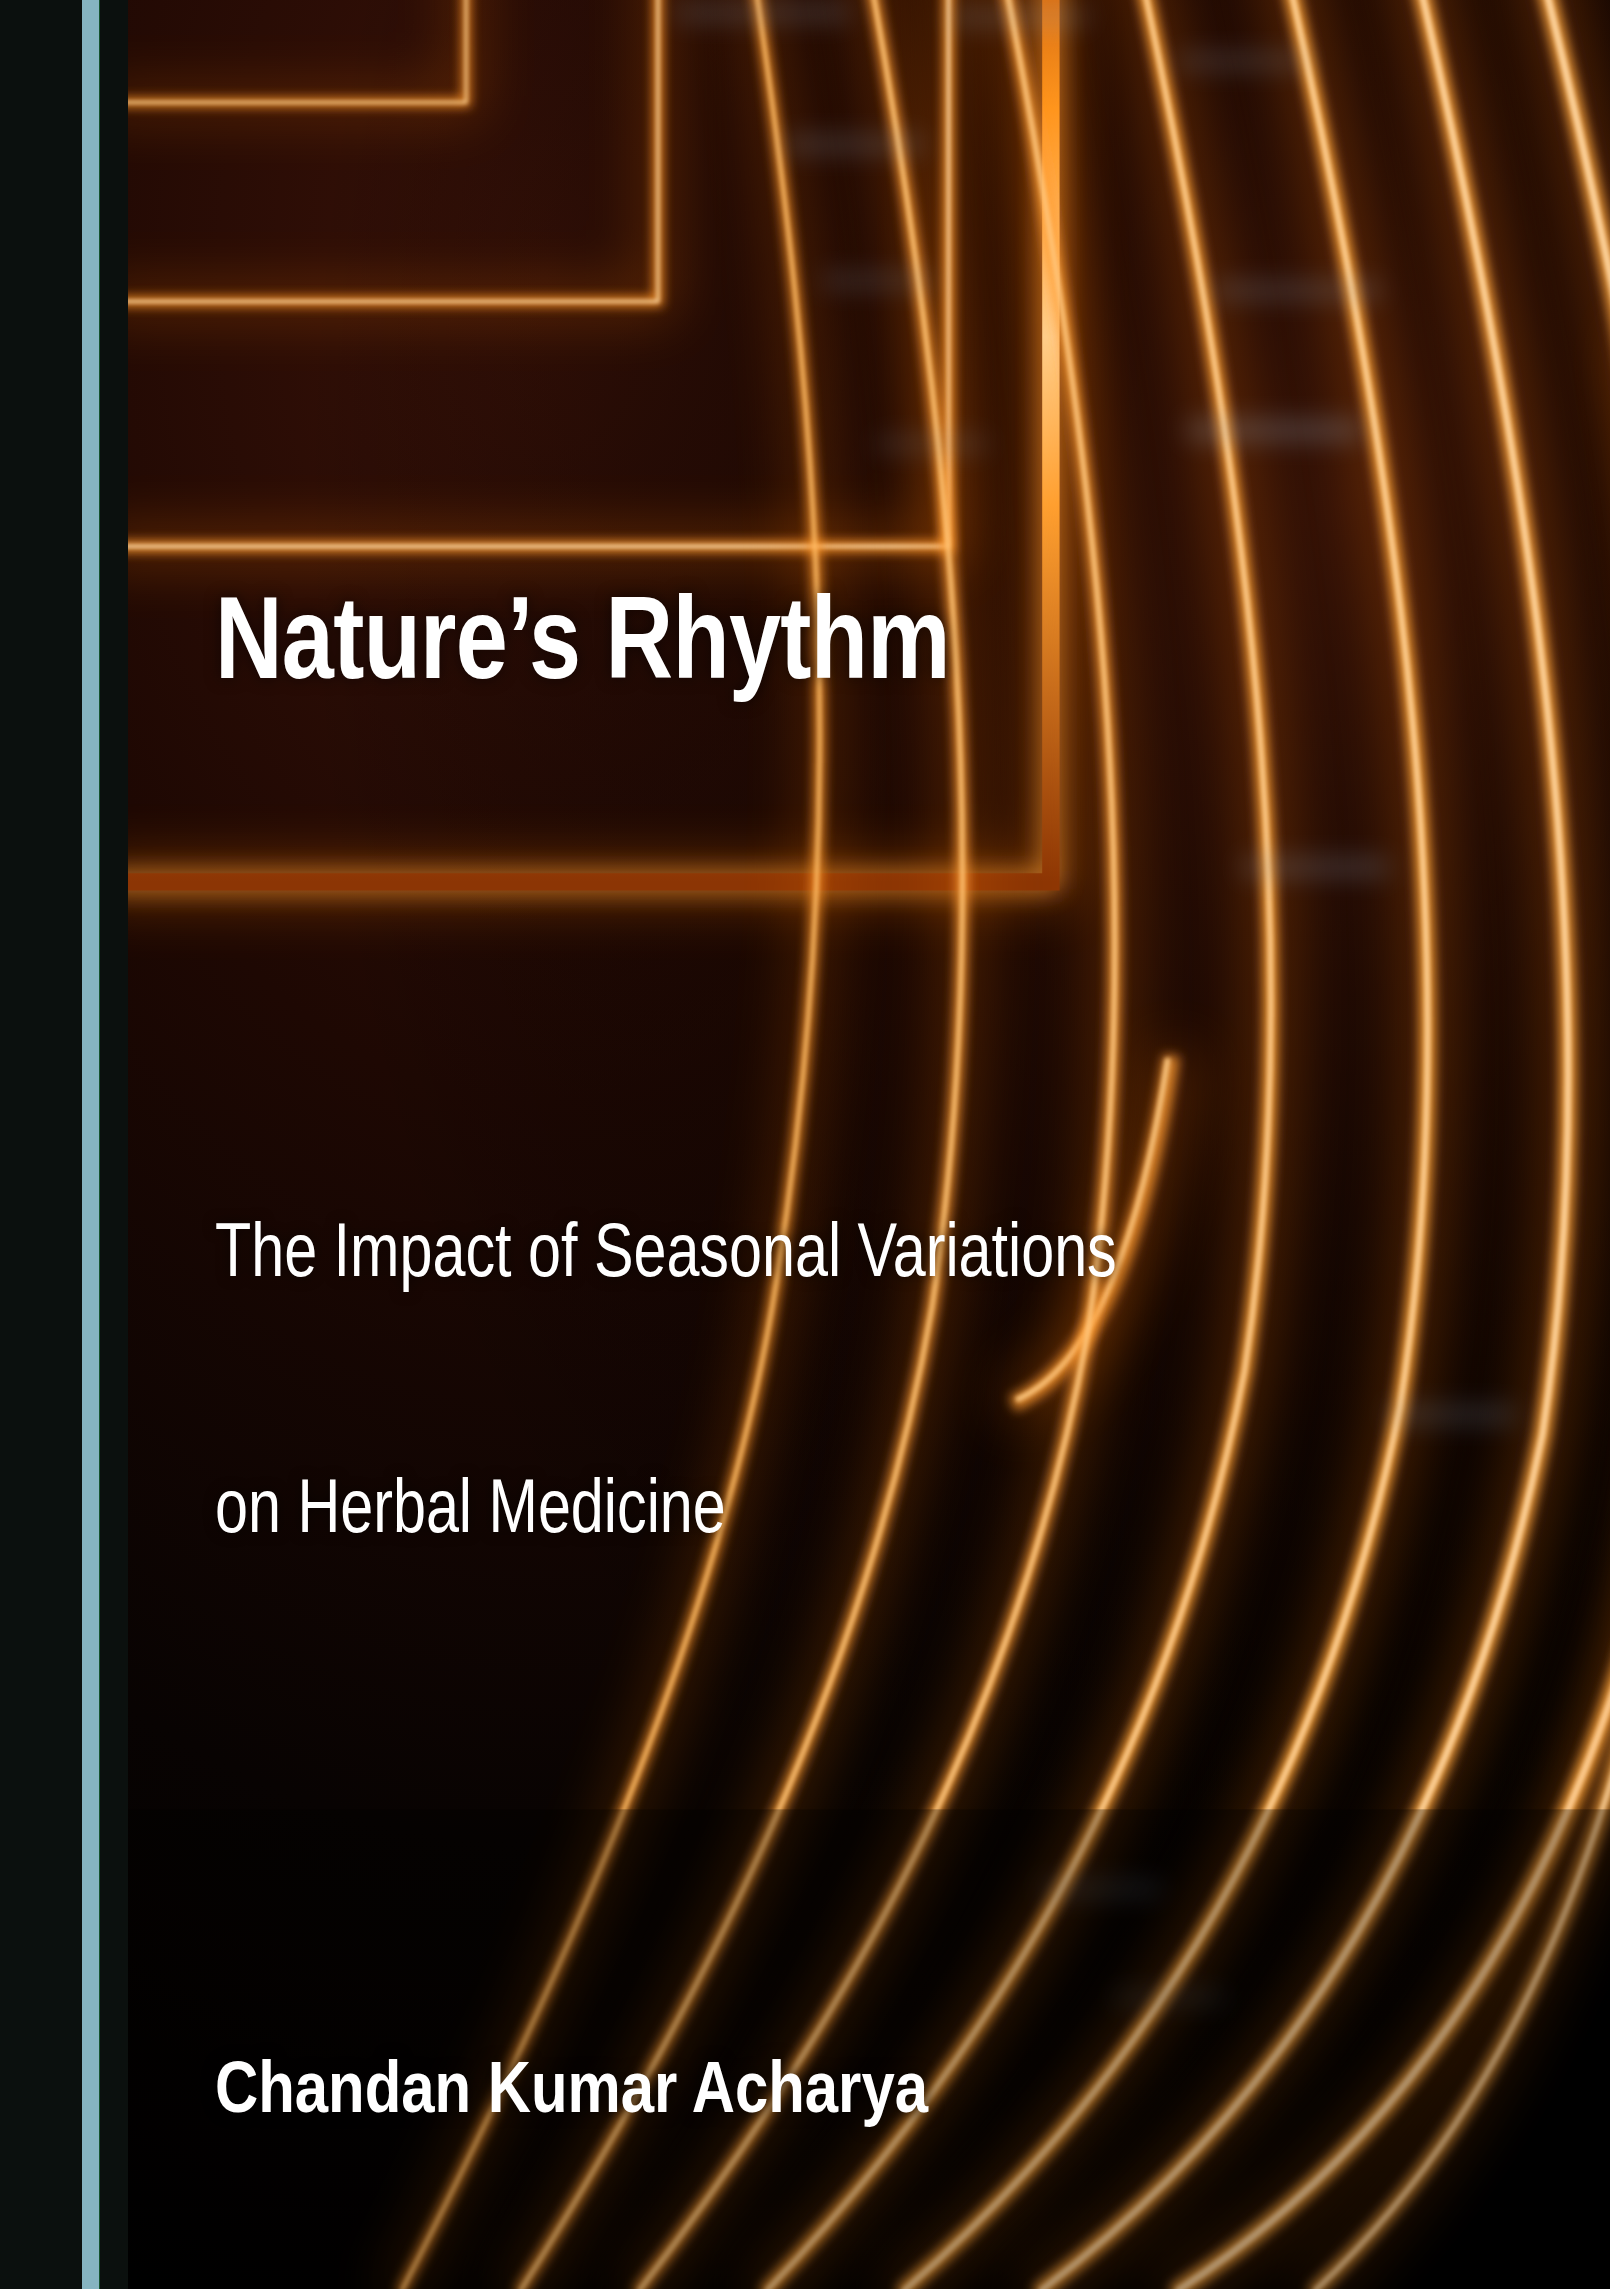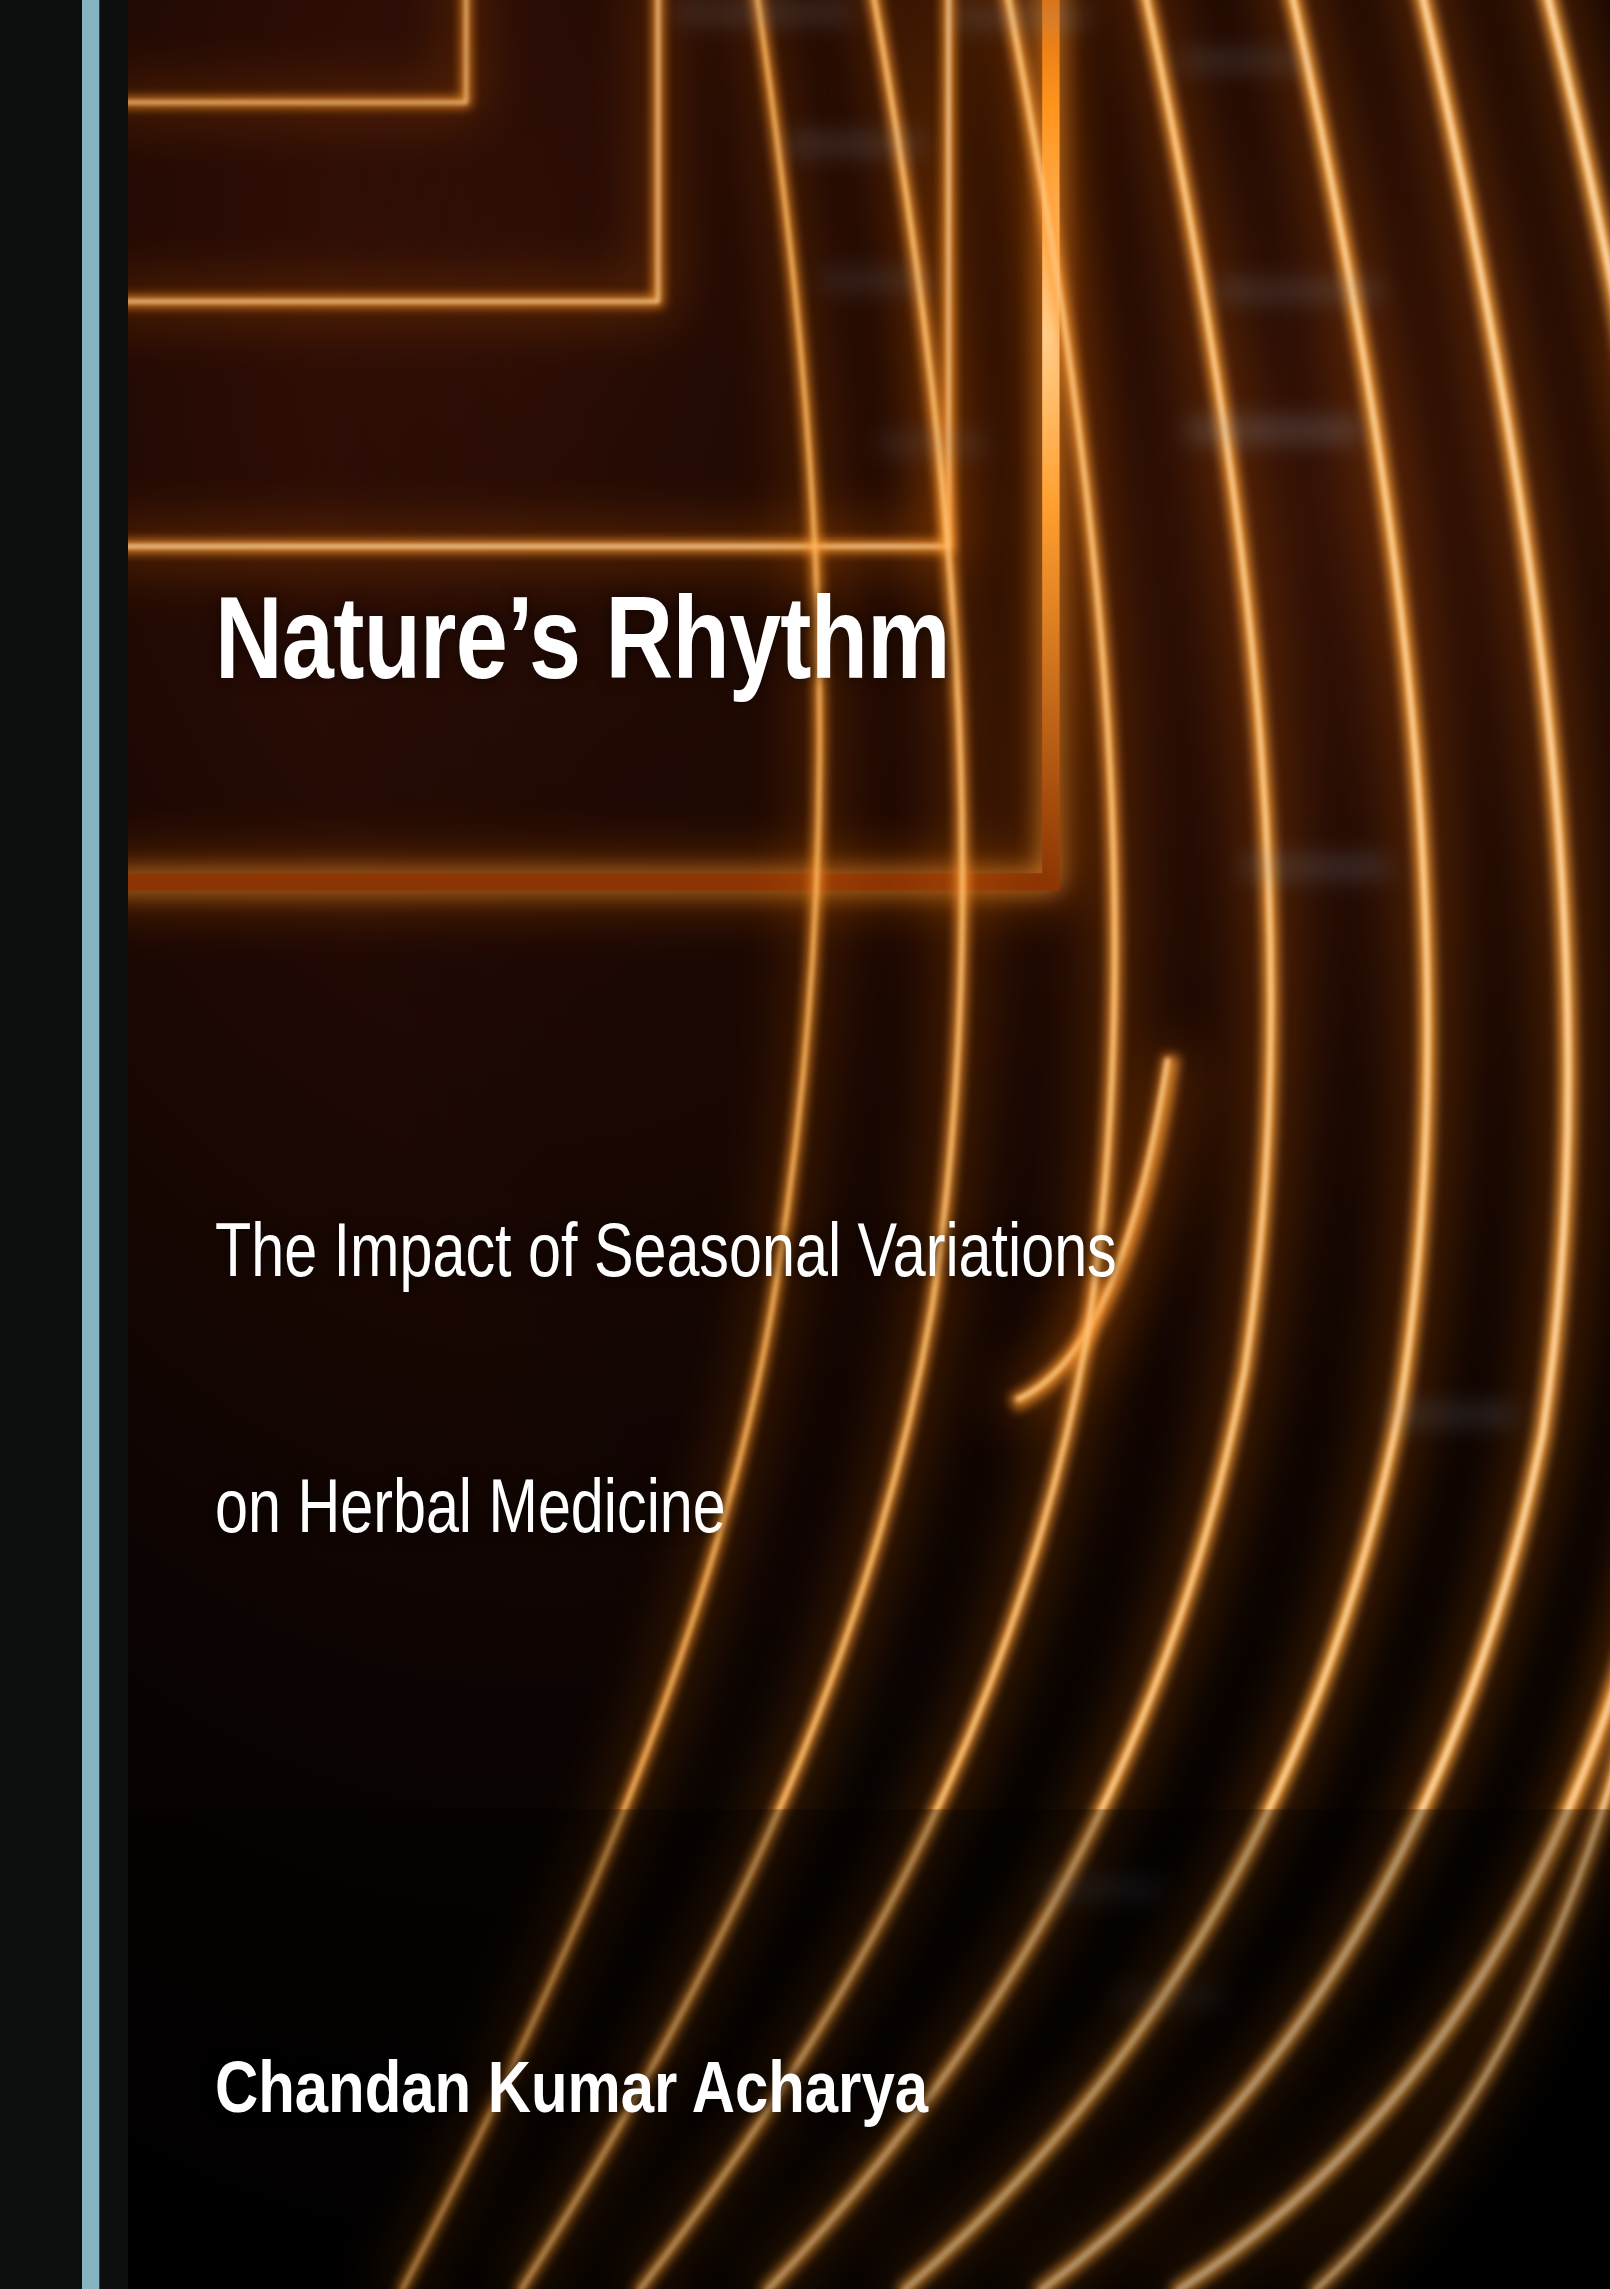--- a/index.html
+++ b/index.html
@@ -1,21 +1,21 @@
 <!DOCTYPE html>
 <html style="font-size:14.6px"><head>
 <meta charset="utf-8">
 <style>
   html,body{margin:0;padding:0;background:#000;}
   body{width:1611px;height:2290px;overflow:hidden;}
 
   #cover{
     position:relative;
     width:1611px;height:2290px;
-    background:#0c4a6e;
+    background:#14532d;
     font-family:"Liberation Sans", sans-serif;
     overflow:hidden;
   }
 
   
   .spine-dark-outer{
     position:absolute;left:0;top:0;width:82px;height:2290px;
     background:#0b100e;
   }
   .spine-stripe{

